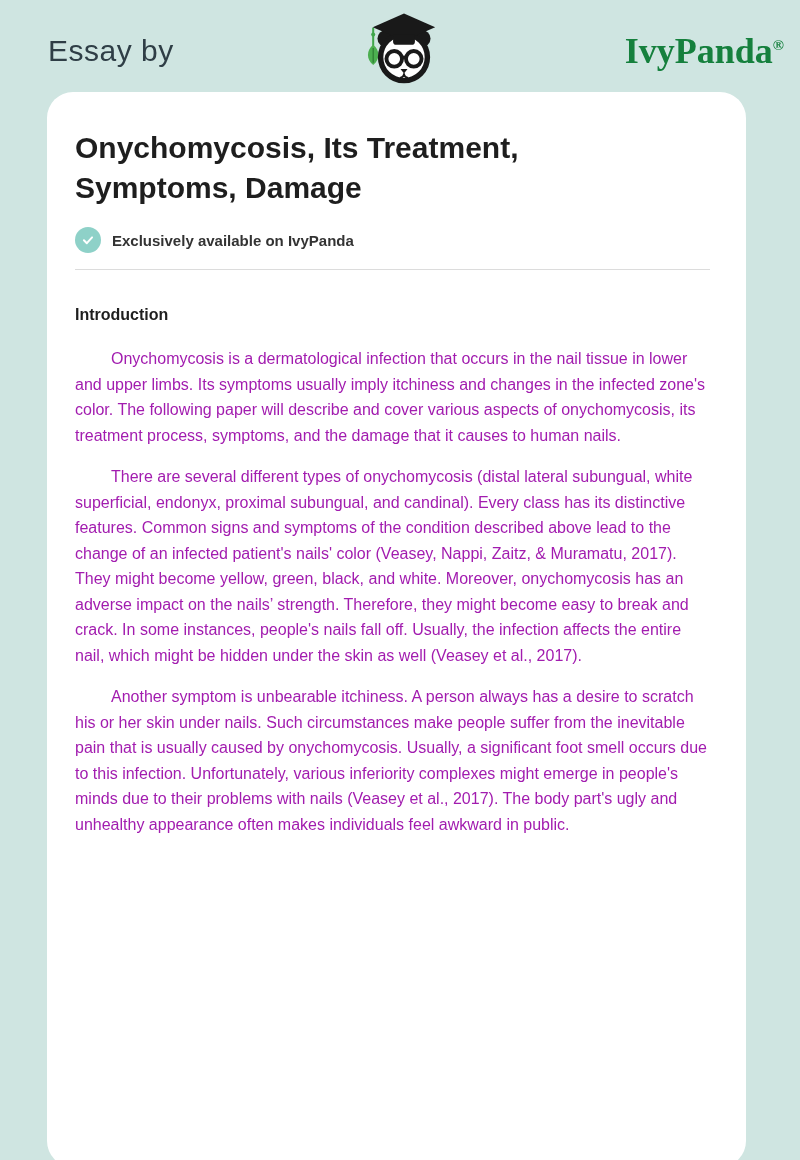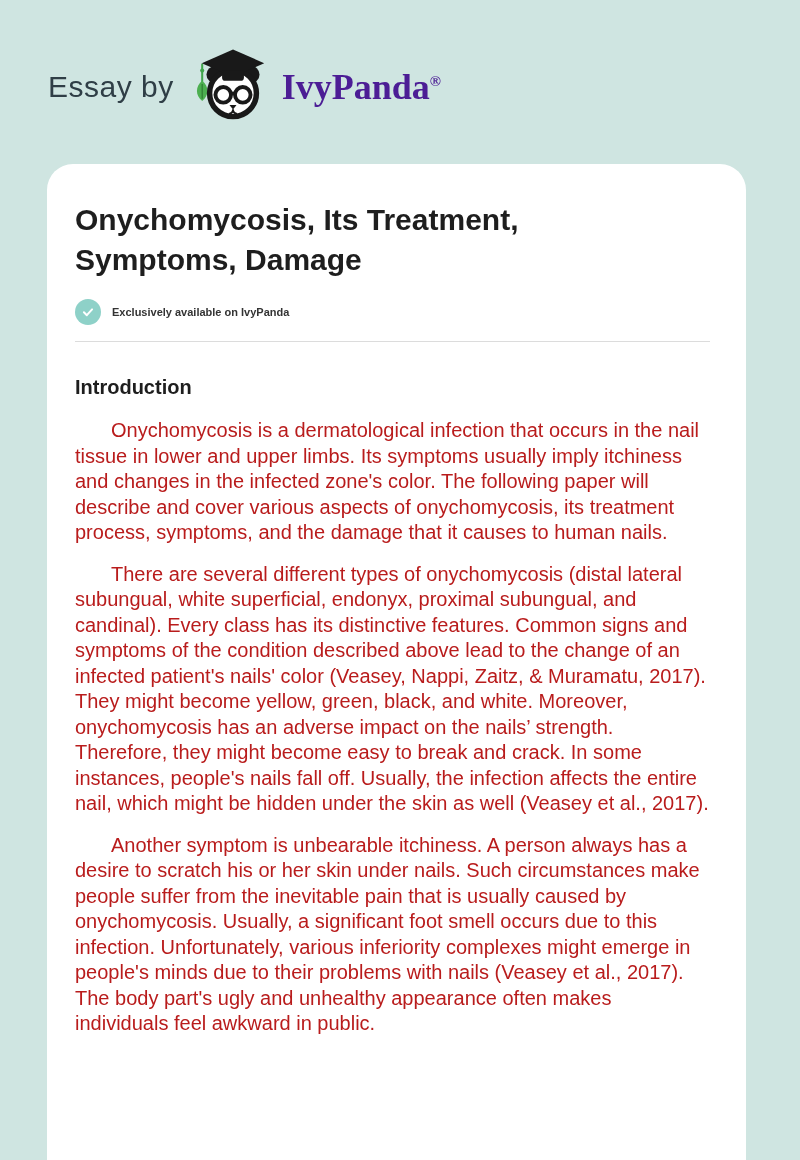--- a/index.html
+++ b/index.html
@@ -8,42 +8,43 @@
   }
   body {
     width: 800px;
     height: 1160px;
     background: #cfe5e1;
     font-family: "Liberation Sans", sans-serif;
     overflow: hidden;
   }
   
   .site-header {
-    height: 164px;
+    height: 92px;
     box-sizing: border-box;
     display: flex;
     align-items: center;
-    padding: 10px 0 0 48px;
+    padding: 10px 16px 0 48px;
+    justify-content: space-between;
   }
   .essay-by {
     font-size: 30px;
     color: #2f3e46;
     letter-spacing: 0.5px;
   }
   .logo {
     display: inline-block;
     width: 78px;
     height: 82px;
     margin: 0 10px 0 20px;
   }
   .brand {
     font-family: "Liberation Serif", serif;
     font-weight: 700;
     font-size: 36px;
-    color: #4c1d95;
+    color: #15803d;
     line-height: 1;
   }
   .brand sup {
     font-size: 15px;
     font-weight: 700;
     vertical-align: super;
     line-height: 0;
   }
   
   .card {
@@ -73,40 +74,40 @@
     width: 26px;
     height: 26px;
     border-radius: 50%;
     background: #8ed1c8;
     display: inline-flex;
     align-items: center;
     justify-content: center;
     flex: 0 0 auto;
   }
   .badge-label {
-    font-size: 11px;
+    font-size: 15px;
     font-weight: 700;
     color: #333333;
   }
   .divider {
     height: 1px;
     background: #dcdcdc;
     margin-top: 16px;
   }
   .card h2 {
-    font-size: 20px;
+    font-size: 16px;
     line-height: 30px;
     font-weight: 700;
     color: #1e1e1e;
     margin: 30px 0 0 0;
   }
   .card p {
-    font-size: 20px;
+    font-size: 16px;
     line-height: 25.5px;
-    color: #b91c1c;
+    color: #a21caf;
     margin: 16px 0 12px 0;
     text-indent: 36px;
   }
 </style>
 </head>
 <body>
 
 <div class="page">
 
   <header class="site-header">

